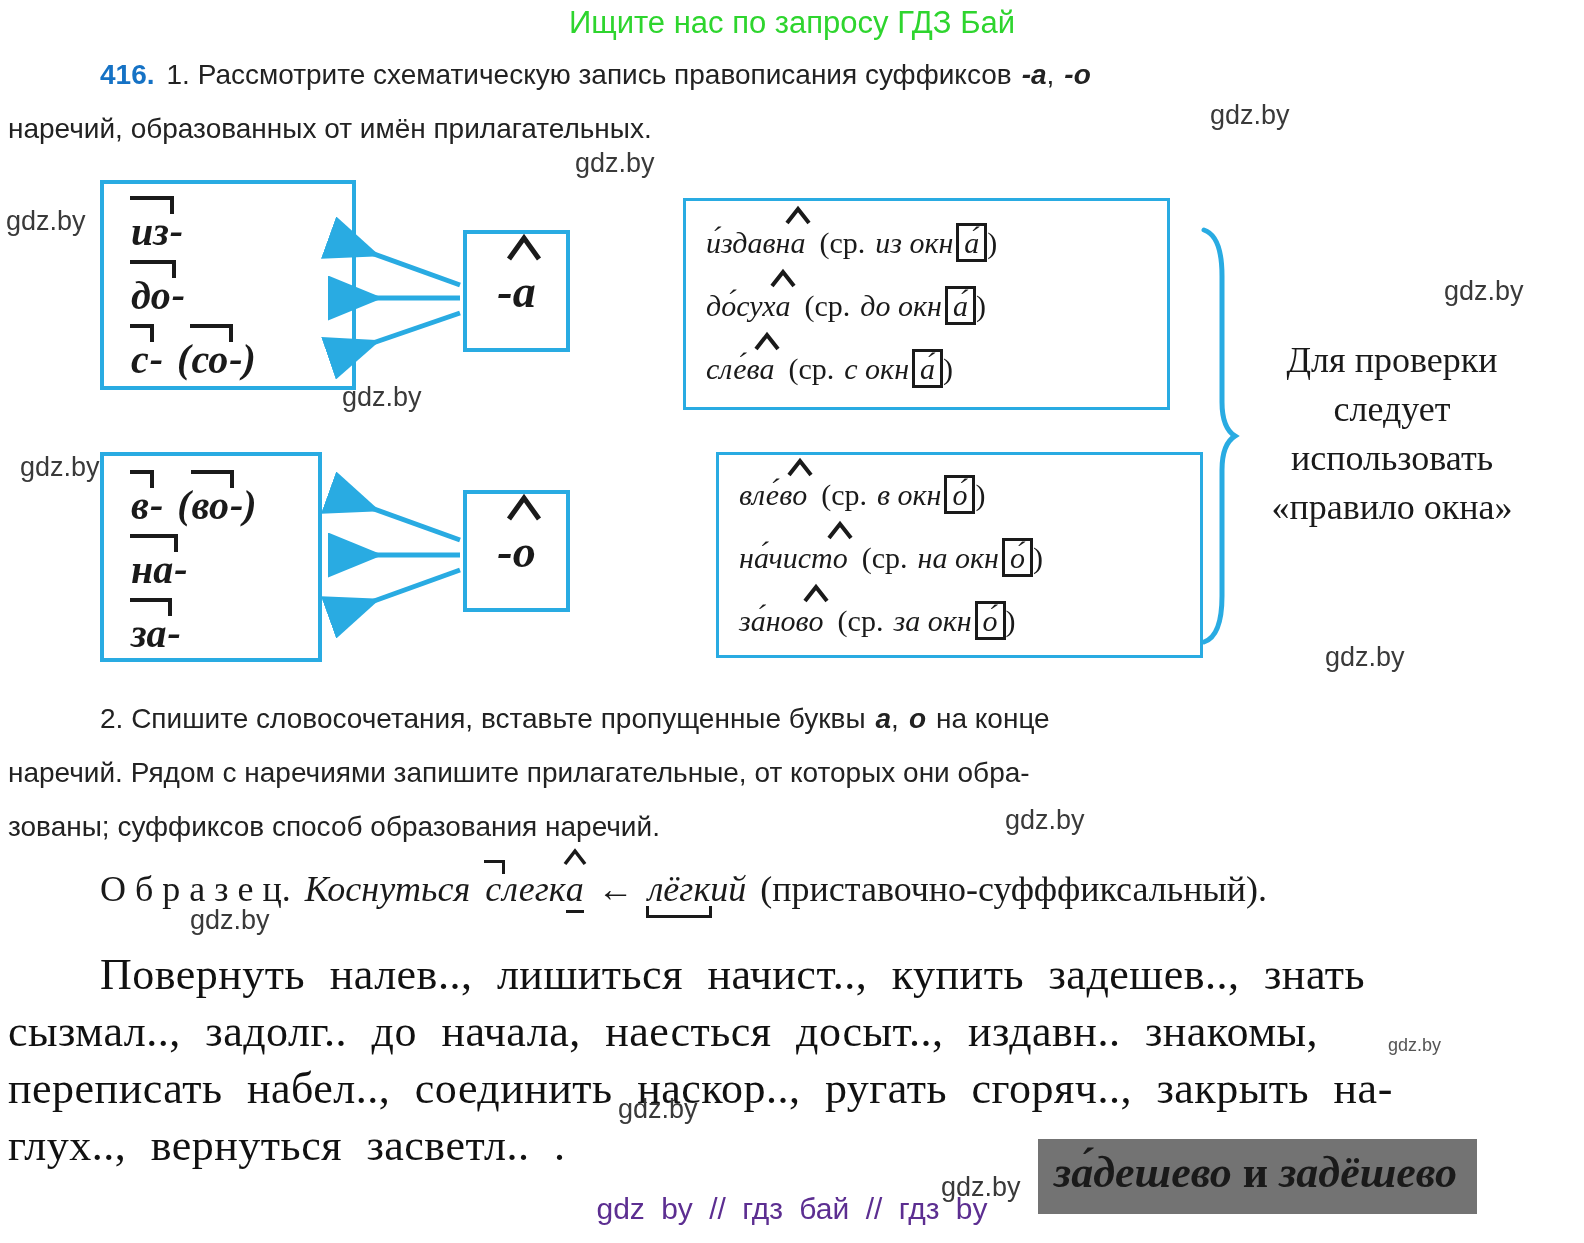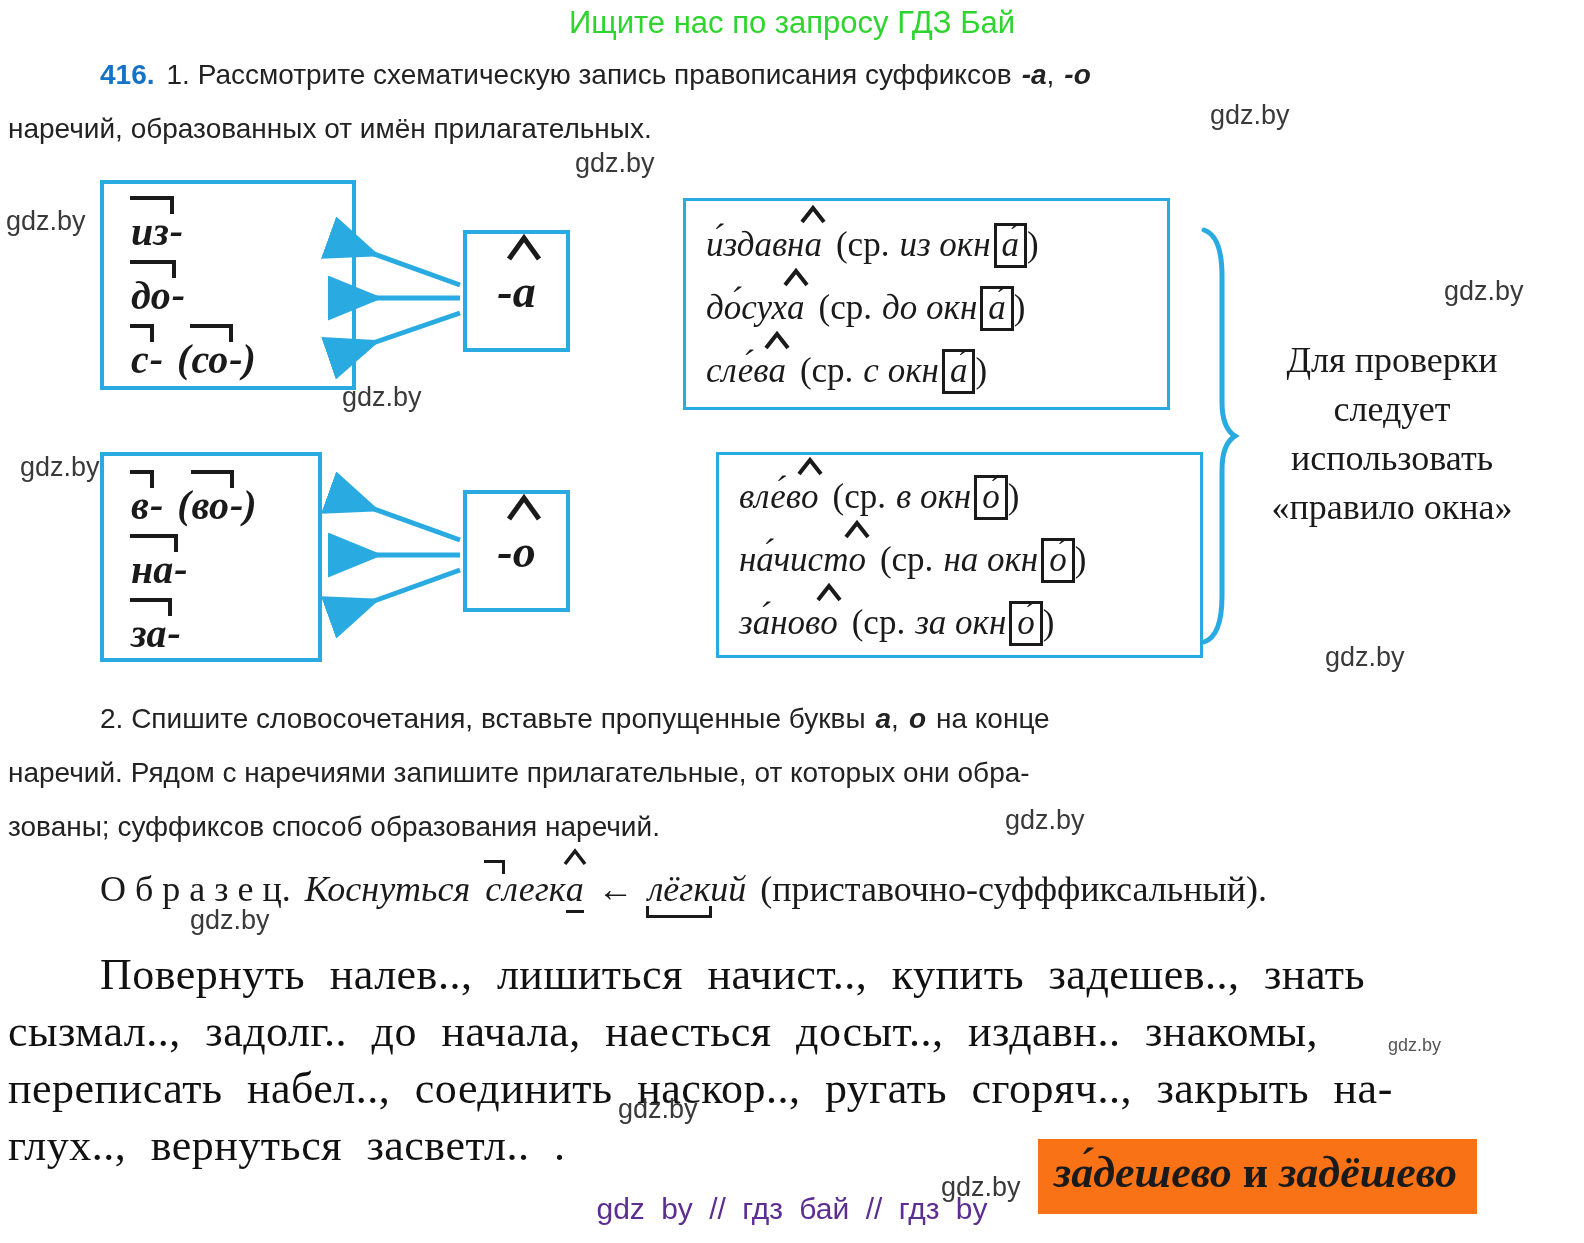--- a/index.html
+++ b/index.html
@@ -43,36 +43,36 @@
   #pbox1{left:100px;top:180px;width:256px;height:210px;padding:14px 0 0 26px;}
   #pbox2{left:100px;top:452px;width:222px;height:210px;padding:16px 0 0 26px;}
   .pfx-row{height:64px;display:flex;align-items:center;
     font-family:"Liberation Serif",serif;font-style:italic;font-weight:bold;font-size:40px;}
   #sboxA{left:463px;top:230px;width:107px;height:122px;display:flex;align-items:center;justify-content:center;}
   #sboxO{left:463px;top:490px;width:107px;height:122px;display:flex;align-items:center;justify-content:center;}
   .sbox-txt{font-family:"Liberation Serif",serif;font-style:italic;font-weight:bold;font-size:46px;}
   #ebox1{left:683px;top:198px;width:487px;height:212px;padding:22px 0 0 20px;border-width:3px;}
   #ebox2{left:716px;top:452px;width:487px;height:206px;padding:20px 0 0 20px;border-width:3px;}
   .ex-row{height:63px;display:flex;align-items:baseline;white-space:nowrap;
-    font-family:"Liberation Serif",serif;font-size:35px;color:#1a1a1a;}
+    font-family:"Liberation Serif",serif;font-size:30px;color:#1a1a1a;}
   .cmp{margin-left:14px;}
   .phr{margin-left:10px;}
   
   #note{left:1238px;top:336px;width:308px;text-align:center;
     font-family:"Liberation Serif",serif;font-size:36px;line-height:49px;color:#1a1a1a;}
   #brace{left:1196px;top:226px;}
   
   #obrazec{left:100px;top:868px;font-family:"Liberation Serif",serif;font-size:36px;white-space:nowrap;color:#1a1a1a;}
   .arrowch{margin:0 14px;}
   .vgap{margin-left:14px;}
   
   #exercise{left:8px;top:946px;width:1572px;font-family:"Liberation Serif",serif;
     font-size:44px;line-height:57px;word-spacing:13px;letter-spacing:0.5px;text-indent:92px;color:#111;}
   
-  #highlight{left:1038px;top:1139px;background:#f97316;padding:8px 20px 16px 16px;
+  #highlight{left:1038px;top:1139px;background:#737373;padding:8px 20px 16px 16px;
     font-family:"Liberation Serif",serif;font-size:44px;font-weight:bold;white-space:nowrap;}
   
   #footer{left:0;top:1192px;width:100%;text-align:center;color:#5C2E91;font-size:30px;word-spacing:8px;}
   
   .wm{position:absolute;color:#3a3a3a;font-size:27px;}
   .wm-sm{font-size:18px;color:#555;}
   svg{display:block;overflow:visible;}
 </style>
 </head>
 <body>

